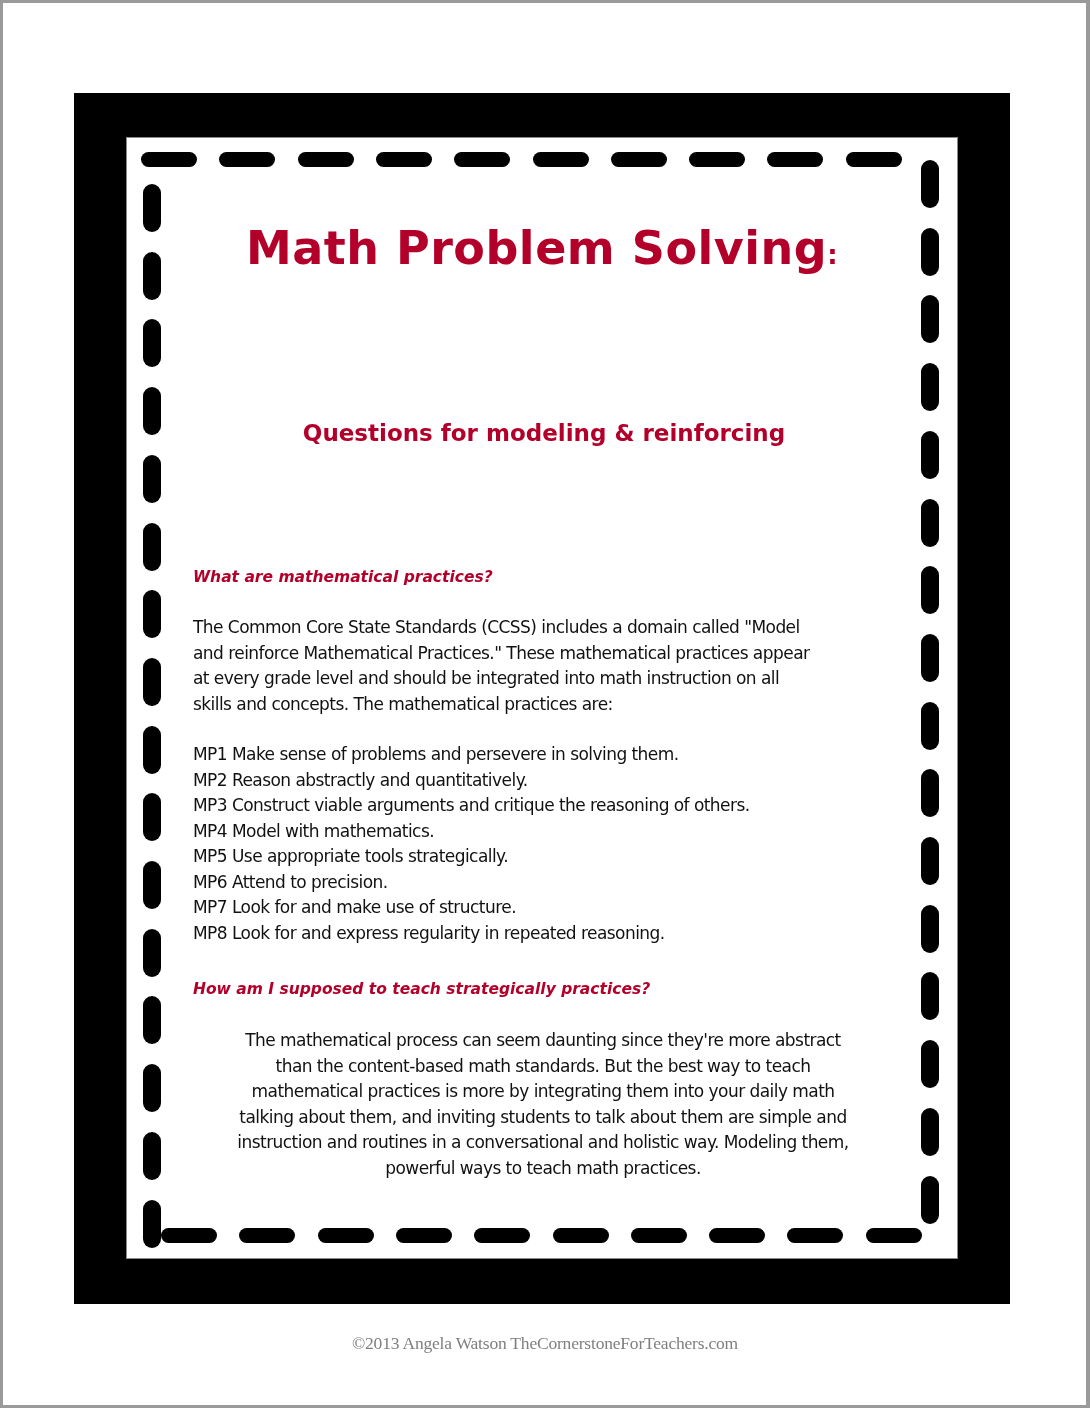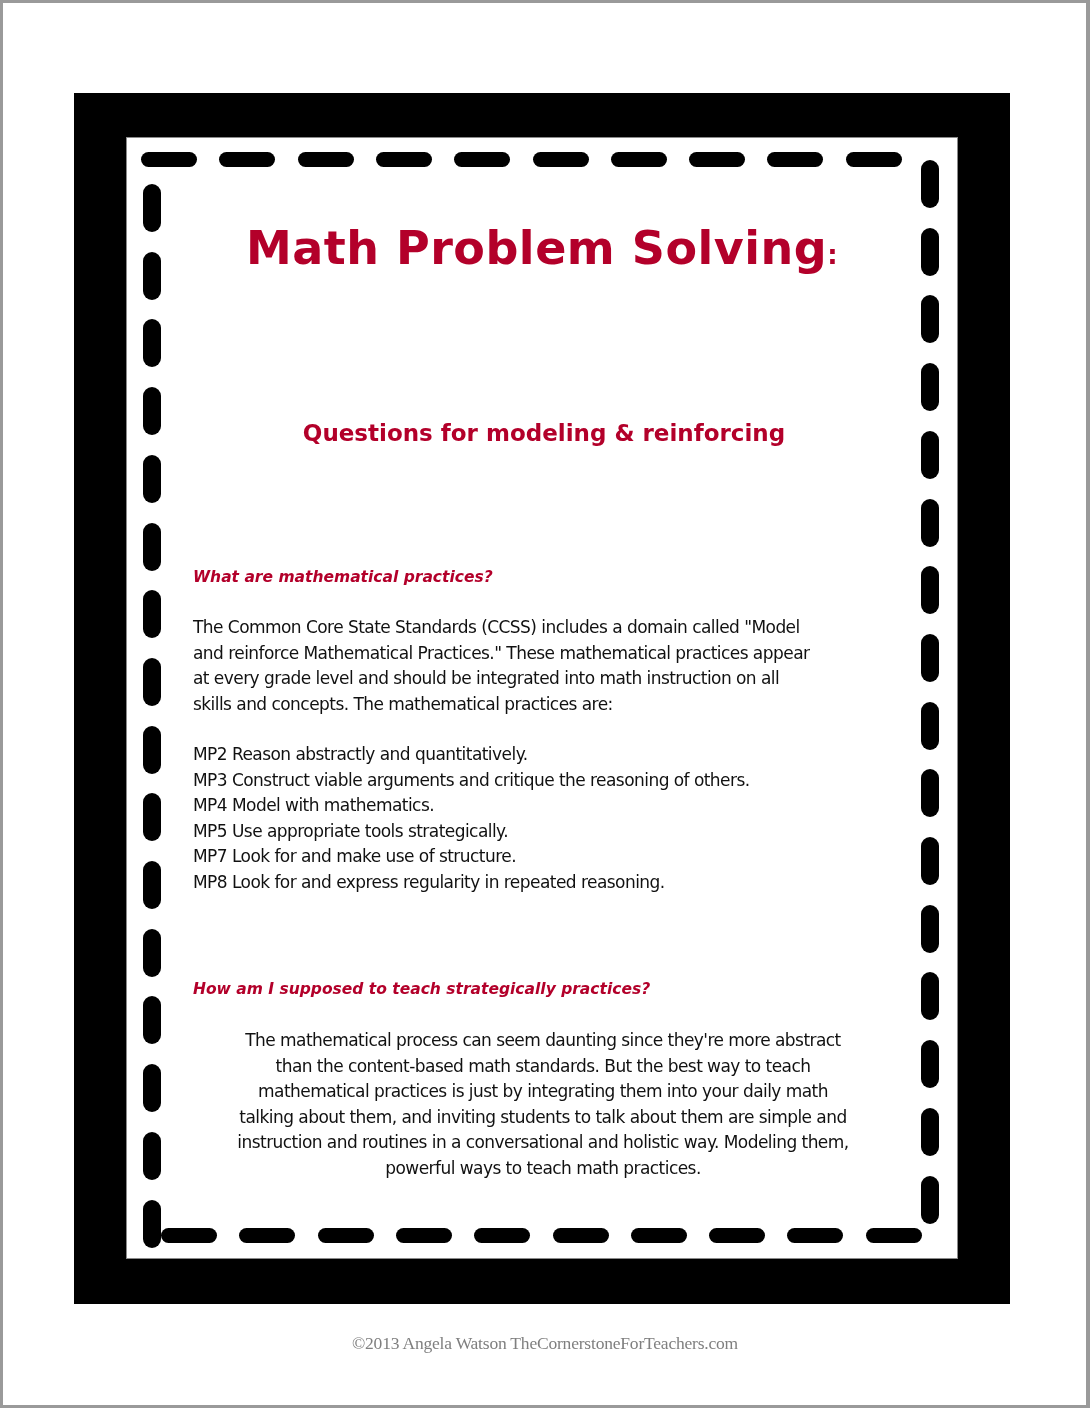--- a/index.html
+++ b/index.html
@@ -176,32 +176,34 @@
 <div class="heading" style="top:567px;">What are mathematical practices?</div>
 
 <div class="body-text" style="top:615px;">
   <span class="line">The Common Core State Standards (CCSS) includes a domain called "Model</span>
   <span class="line">and reinforce Mathematical Practices." These mathematical practices appear</span>
   <span class="line">at every grade level and should be integrated into math instruction on all</span>
   <span class="line">skills and concepts. The mathematical practices are:</span>
 </div>
 
 <div class="body-text" style="top:742px;">
+  <span class="line">MP1 Make sense of problems and persevere in solving them.</span>
   <span class="line">MP2 Reason abstractly and quantitatively.</span>
   <span class="line">MP3 Construct viable arguments and critique the reasoning of others.</span>
   <span class="line">MP4 Model with mathematics.</span>
   <span class="line">MP5 Use appropriate tools strategically.</span>
+  <span class="line">MP6 Attend to precision.</span>
   <span class="line">MP7 Look for and make use of structure.</span>
   <span class="line">MP8 Look for and express regularity in repeated reasoning.</span>
 </div>
 
 <div class="heading" style="top:979px;">How am I supposed to teach strategically practices?</div>
 
 <div class="body-text" style="top:1028px;text-align:center;">
   <span class="line">The mathematical process can seem daunting since they're more abstract</span>
   <span class="line">than the content-based math standards. But the best way to teach</span>
-  <span class="line">mathematical practices is just by integrating them into your daily math</span>
+  <span class="line">mathematical practices is more by integrating them into your daily math</span>
   <span class="line">talking about them, and inviting students to talk about them are simple and</span>
   <span class="line">instruction and routines in a conversational and holistic way. Modeling them,</span>
   <span class="line">powerful ways to teach math practices.</span>
 </div>
 
 <div class="footer">©2013 Angela Watson TheCornerstoneForTeachers.com</div>
 
 </body></html>

